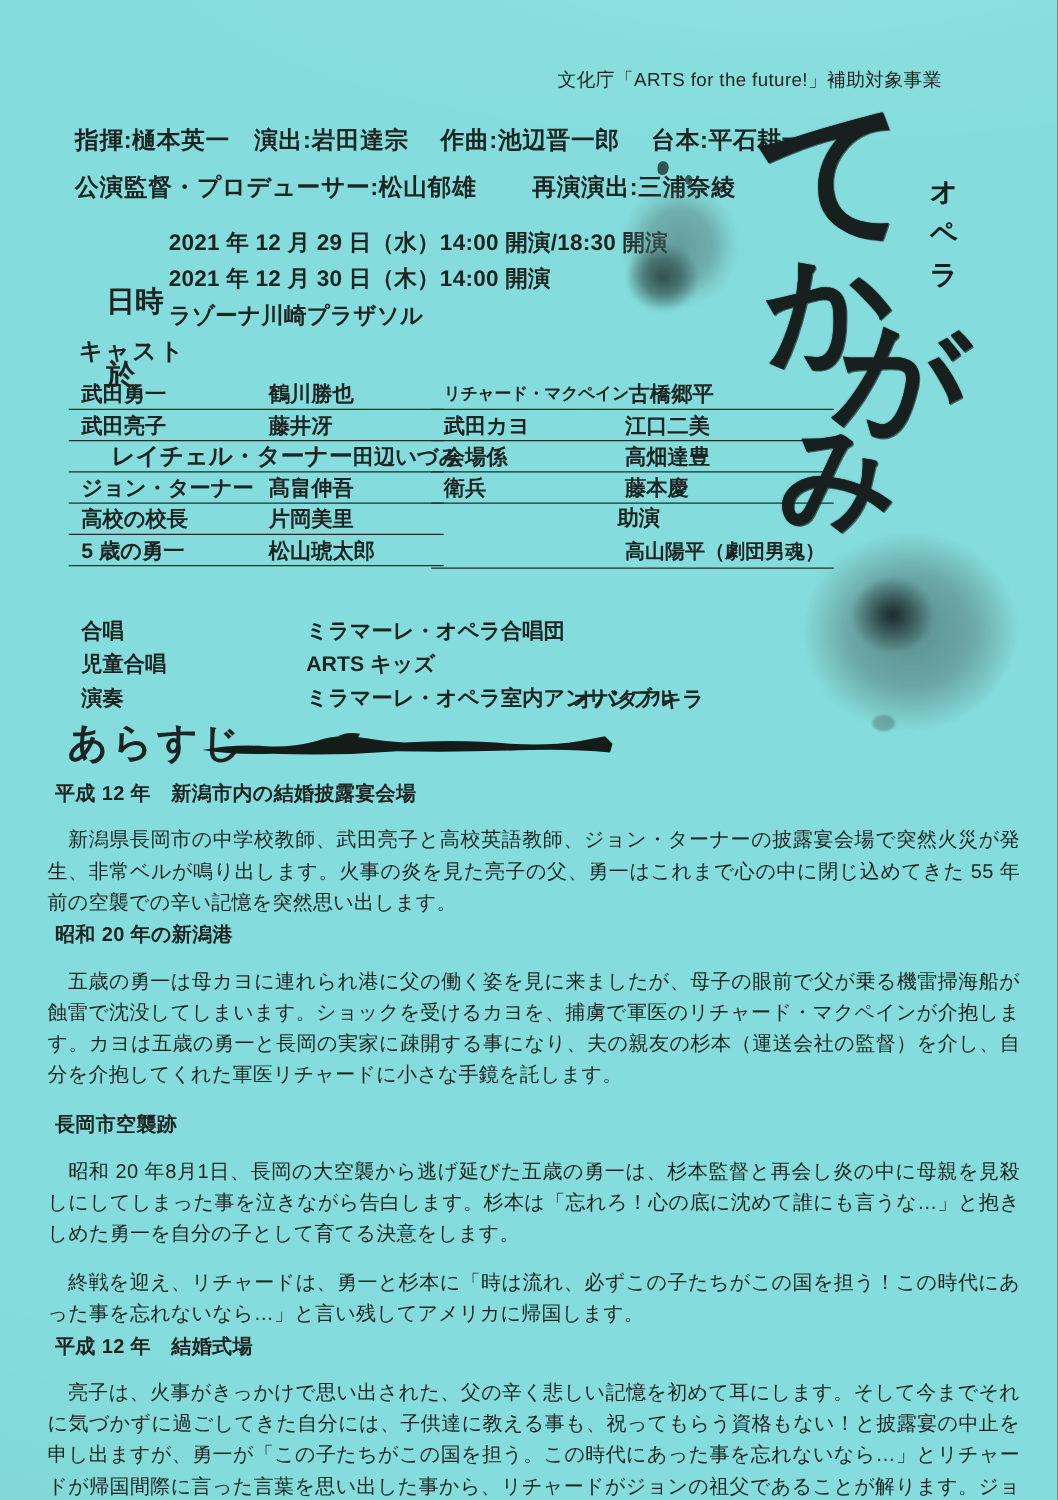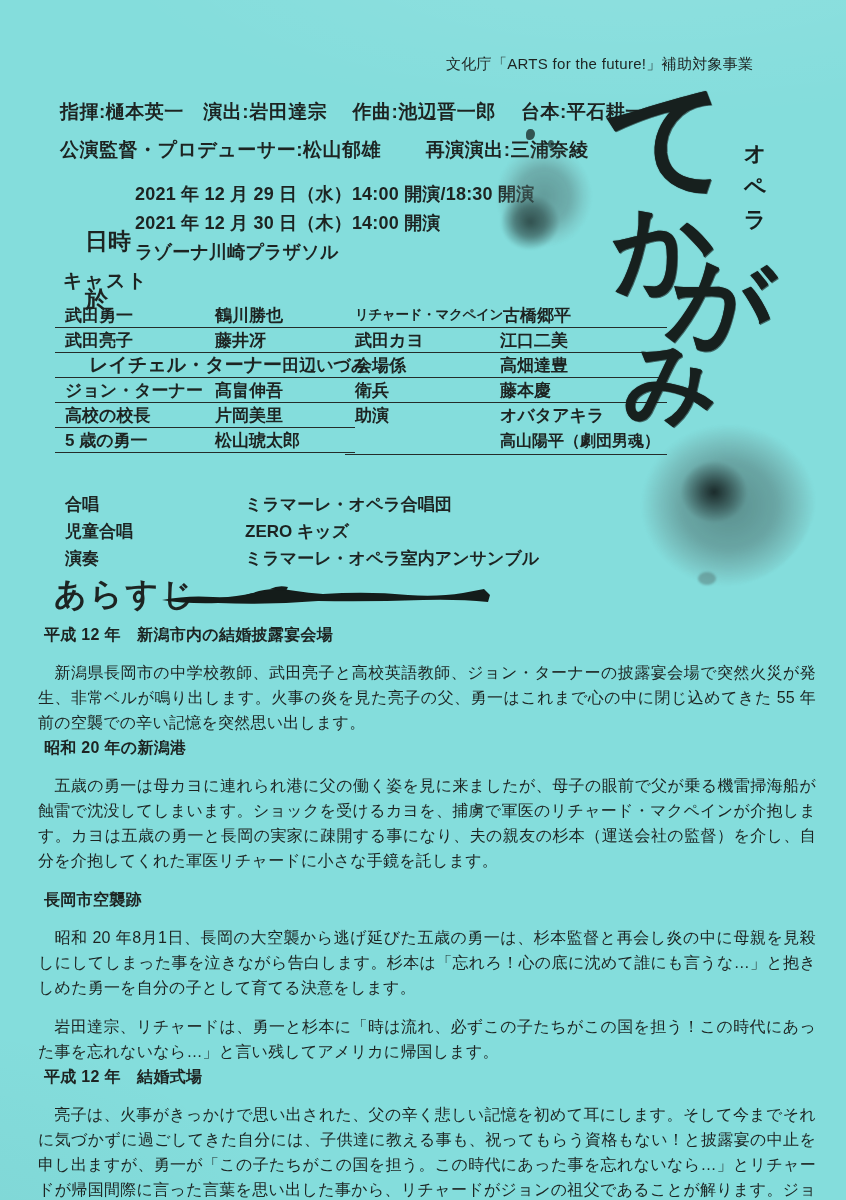--- a/index.html
+++ b/index.html
@@ -62,21 +62,21 @@
   .blob-dot{left:698px;top:572px;width:18px;height:13px;border-radius:50%;
     background:rgba(86,120,118,.5);filter:blur(1px);}
   .speck1{left:526px;top:129px;width:9px;height:11px;border-radius:50% 50% 60% 40%;background:rgba(30,50,48,.8);}
   .speck2{left:548px;top:140px;width:6px;height:8px;border-radius:50%;background:rgba(30,50,48,.75);}
   
   .cast-heading{left:63px;top:268px;font-size:19px;font-weight:bold;letter-spacing:2px;}
   .cast-table{font-weight:bold;font-size:17px;}
   .cast-left{left:55px;top:303px;width:300px;}
   .cast-right{left:345px;top:303px;width:322px;}
   .cast-row{display:flex;align-items:center;height:25px;border-bottom:1.5px solid #242c2a;padding-left:10px;box-sizing:border-box;}
-  .cast-row.no-line{border-bottom:none;}
+  .cast-row.no-line{border-bottom:none;flex-direction:column;}
   .cast-left .role{flex:0 0 150px;white-space:nowrap;}
   .cast-right .role{flex:0 0 145px;white-space:nowrap;}
   .role.small{font-size:19px;margin-left:24px;}
   .role.xsmall{font-size:13.5px;letter-spacing:-.3px;}
   .cast-row .name{white-space:nowrap;}
   .name2-row{height:27px;border-bottom:1.5px solid #242c2a;padding-left:155px;box-sizing:border-box;display:flex;align-items:center;font-size:16px;white-space:nowrap;}
   
   .ensemble{left:65px;top:491px;font-weight:bold;font-size:17px;}
   .ens-row{display:flex;height:27px;align-items:center;}
   .ens-row .lbl{flex:0 0 180px;}
@@ -171,21 +171,21 @@
     </div>
   </div>
 
   <div class="abs ensemble">
     <div class="ens-row">
       <span class="lbl">合唱</span>
       <span>ミラマーレ・オペラ合唱団</span>
     </div>
     <div class="ens-row">
       <span class="lbl">児童合唱</span>
-      <span>ZERO キッズ</span>
+      <span>ARTS キッズ</span>
     </div>
     <div class="ens-row">
       <span class="lbl">演奏</span>
       <span>ミラマーレ・オペラ室内アンサンブル</span>
     </div>
   </div>
 
   <div class="abs synopsis">
     <svg class="brush" width="335" height="28" viewBox="0 0 335 28">
       <path fill="#141c1a" d="M4 17 Q30 12 55 14 Q75 15 95 10 Q112 3 138 8 Q150 10 165 11 Q210 8 250 12 Q280 14 305 10 L326 6 L332 12 L330 19 Q300 16 265 17 Q210 19 160 18 Q110 22 60 20 Q28 21 4 17 Z"></path>
@@ -195,19 +195,19 @@
     <div class="syn-heading">あらすじ</div>
 
     <div class="syn-sub">平成 12 年　新潟市内の結婚披露宴会場</div>
     <p class="syn-p">　新潟県長岡市の中学校教師、武田亮子と高校英語教師、ジョン・ターナーの披露宴会場で突然火災が発生、非常ベルが鳴り出します。火事の炎を見た亮子の父、勇一はこれまで心の中に閉じ込めてきた 55 年前の空襲での辛い記憶を突然思い出します。</p>
 
     <div class="syn-sub">昭和 20 年の新潟港</div>
     <p class="syn-p">　五歳の勇一は母カヨに連れられ港に父の働く姿を見に来ましたが、母子の眼前で父が乗る機雷掃海船が蝕雷で沈没してしまいます。ショックを受けるカヨを、捕虜で軍医のリチャード・マクペインが介抱します。カヨは五歳の勇一と長岡の実家に疎開する事になり、夫の親友の杉本（運送会社の監督）を介し、自分を介抱してくれた軍医リチャードに小さな手鏡を託します。</p>
 
     <div class="syn-sub gap">長岡市空襲跡</div>
     <p class="syn-p">　昭和 20 年8月1日、長岡の大空襲から逃げ延びた五歳の勇一は、杉本監督と再会し炎の中に母親を見殺しにしてしまった事を泣きながら告白します。杉本は「忘れろ！心の底に沈めて誰にも言うな…」と抱きしめた勇一を自分の子として育てる決意をします。</p>
-    <p class="syn-p">　岩田達宗、リチャードは、勇一と杉本に「時は流れ、必ずこの子たちがこの国を担う！この時代にあった事を忘れないなら…」と言い残してアメリカに帰国します。</p>
+    <p class="syn-p">　終戦を迎え、リチャードは、勇一と杉本に「時は流れ、必ずこの子たちがこの国を担う！この時代にあった事を忘れないなら…」と言い残してアメリカに帰国します。</p>
 
     <div class="syn-sub">平成 12 年　結婚式場</div>
     <p class="syn-p">　亮子は、火事がきっかけで思い出された、父の辛く悲しい記憶を初めて耳にします。そして今までそれに気づかずに過ごしてきた自分には、子供達に教える事も、祝ってもらう資格もない！と披露宴の中止を申し出ますが、勇一が「この子たちがこの国を担う。この時代にあった事を忘れないなら…」とリチャードが帰国間際に言った言葉を思い出した事から、リチャードがジョンの祖父であることが解ります。ジョンの母レイチェル（即ちリチャードの娘）は自分の母から託された手鏡を亮子に手渡しますが、実はこの手鏡こそ、55年前に亮子の祖母カヨがリチャードに手渡した「てかがみ」だったのです。披露宴は再開され、全員で希望に満ちた二人の明日を全員で祝福します。</p>
   </div>
 
 </div>
 
 </body></html>

